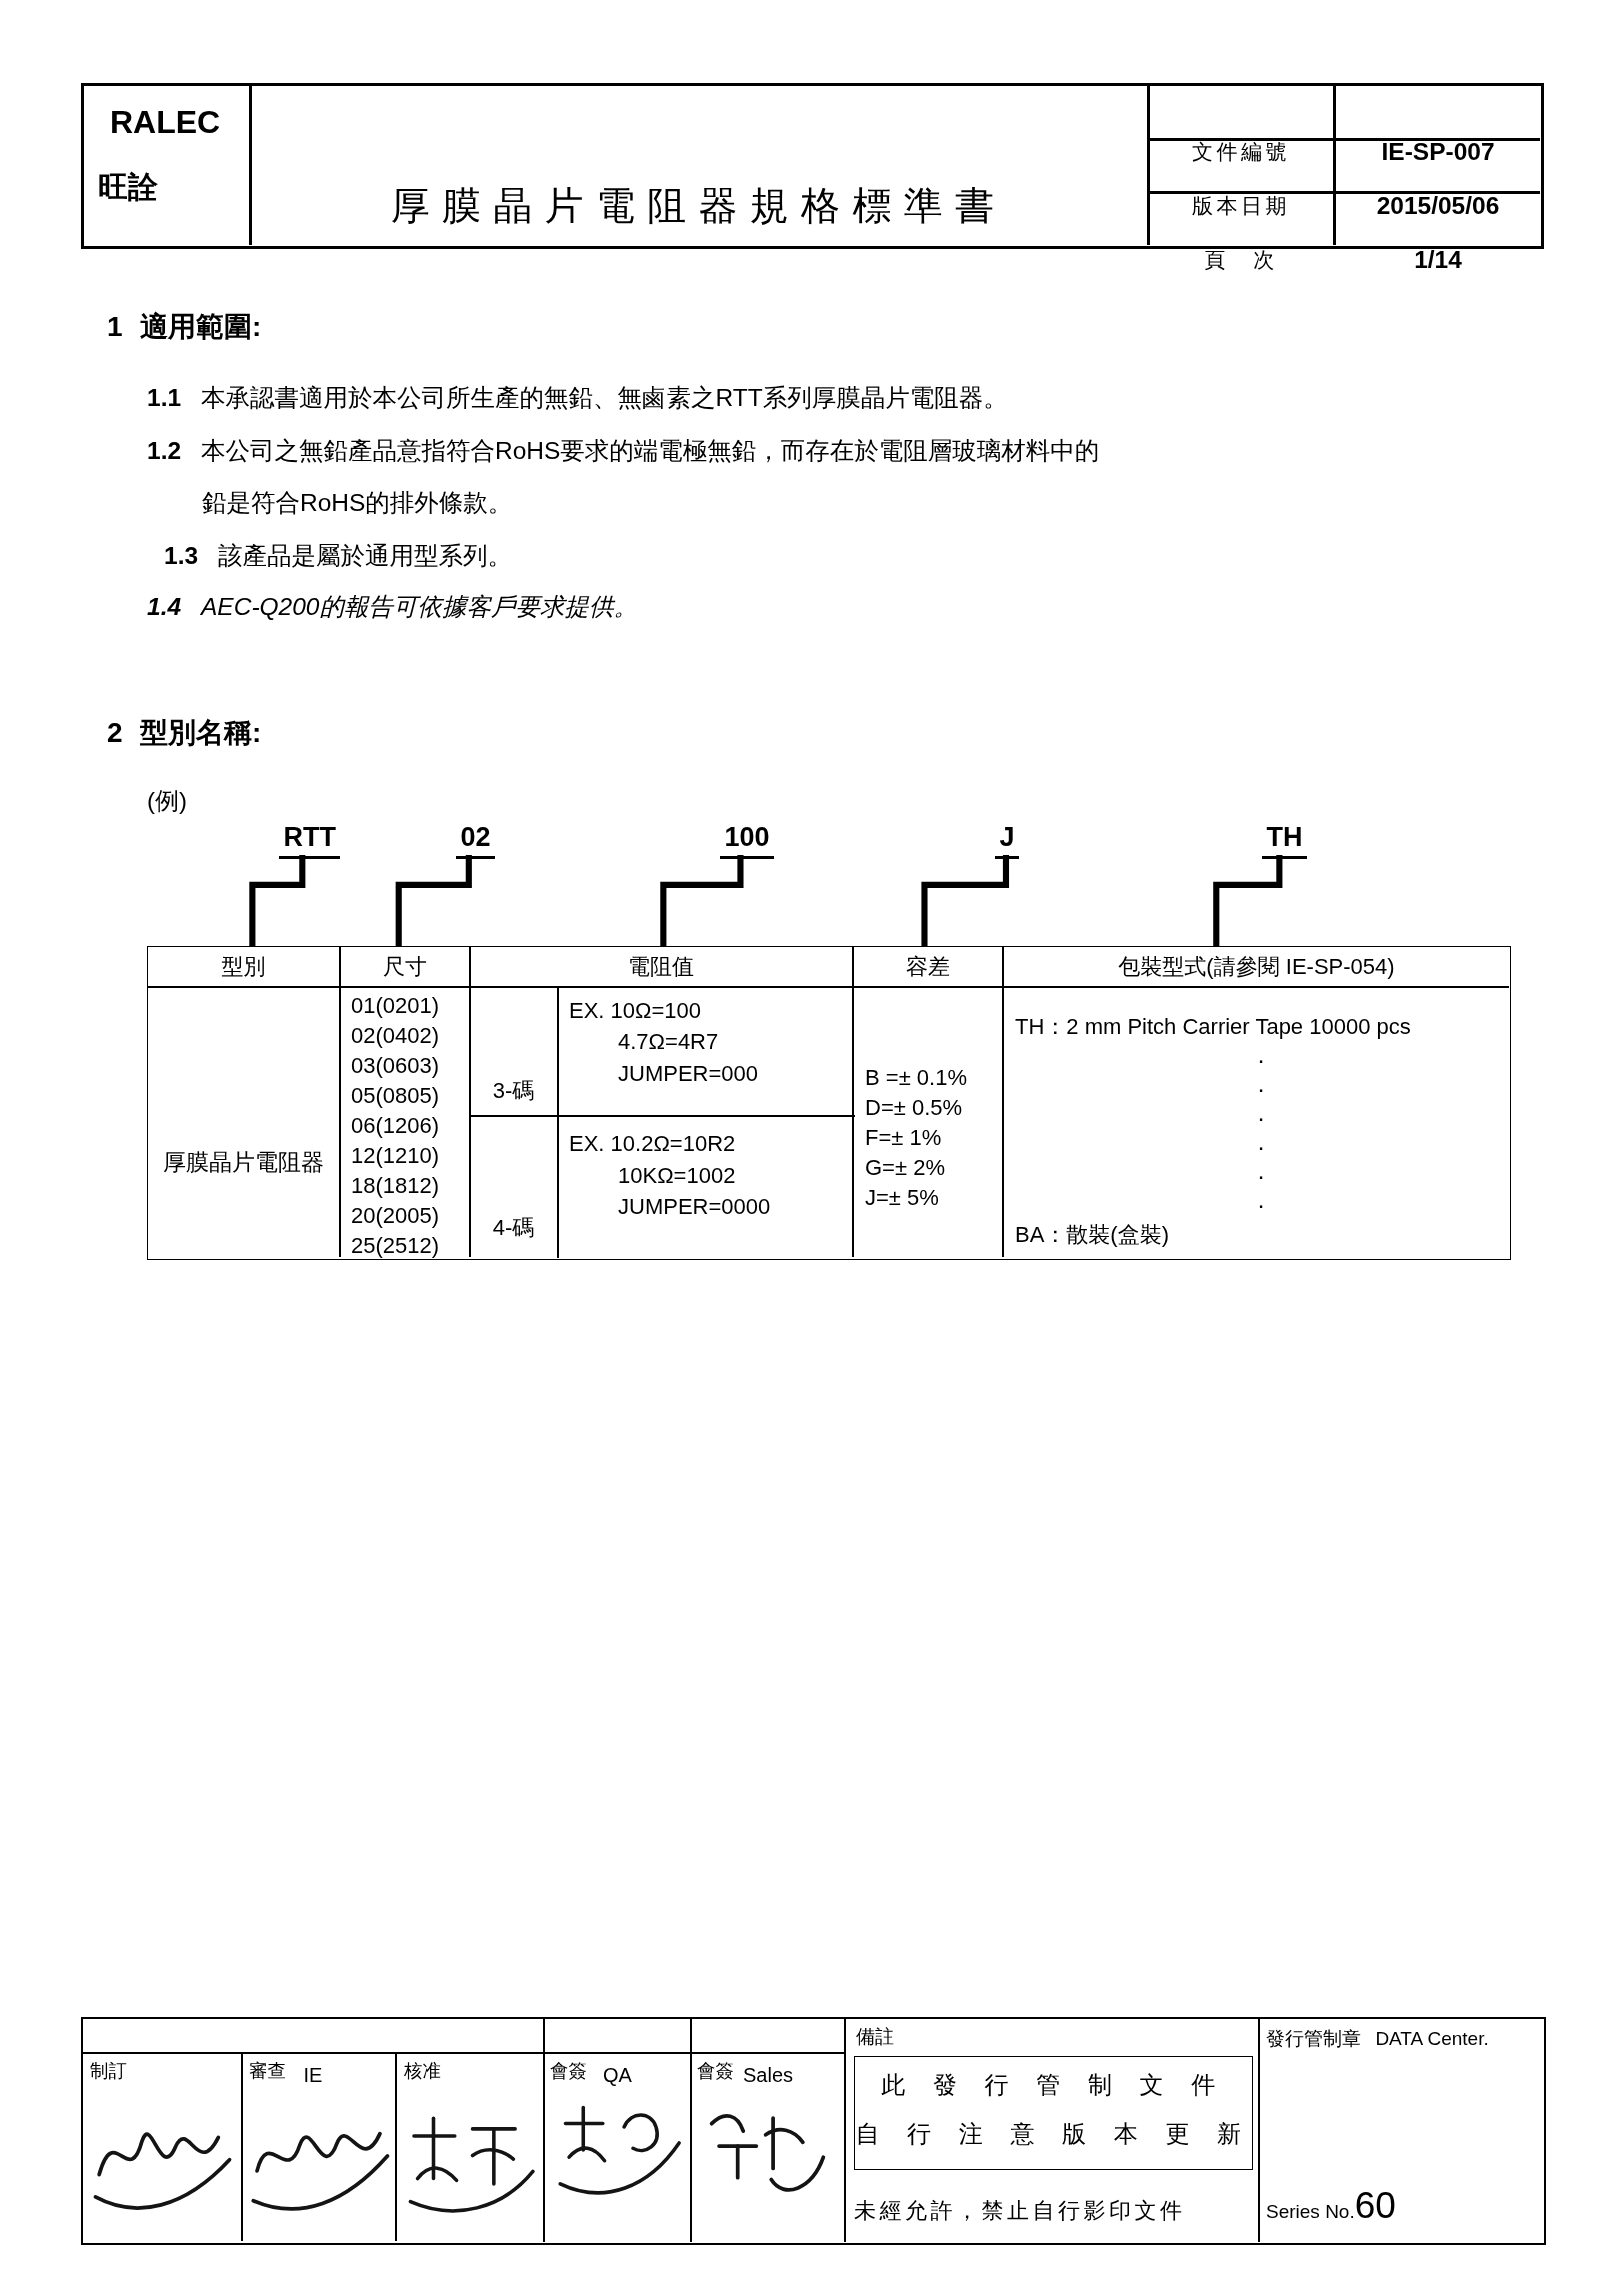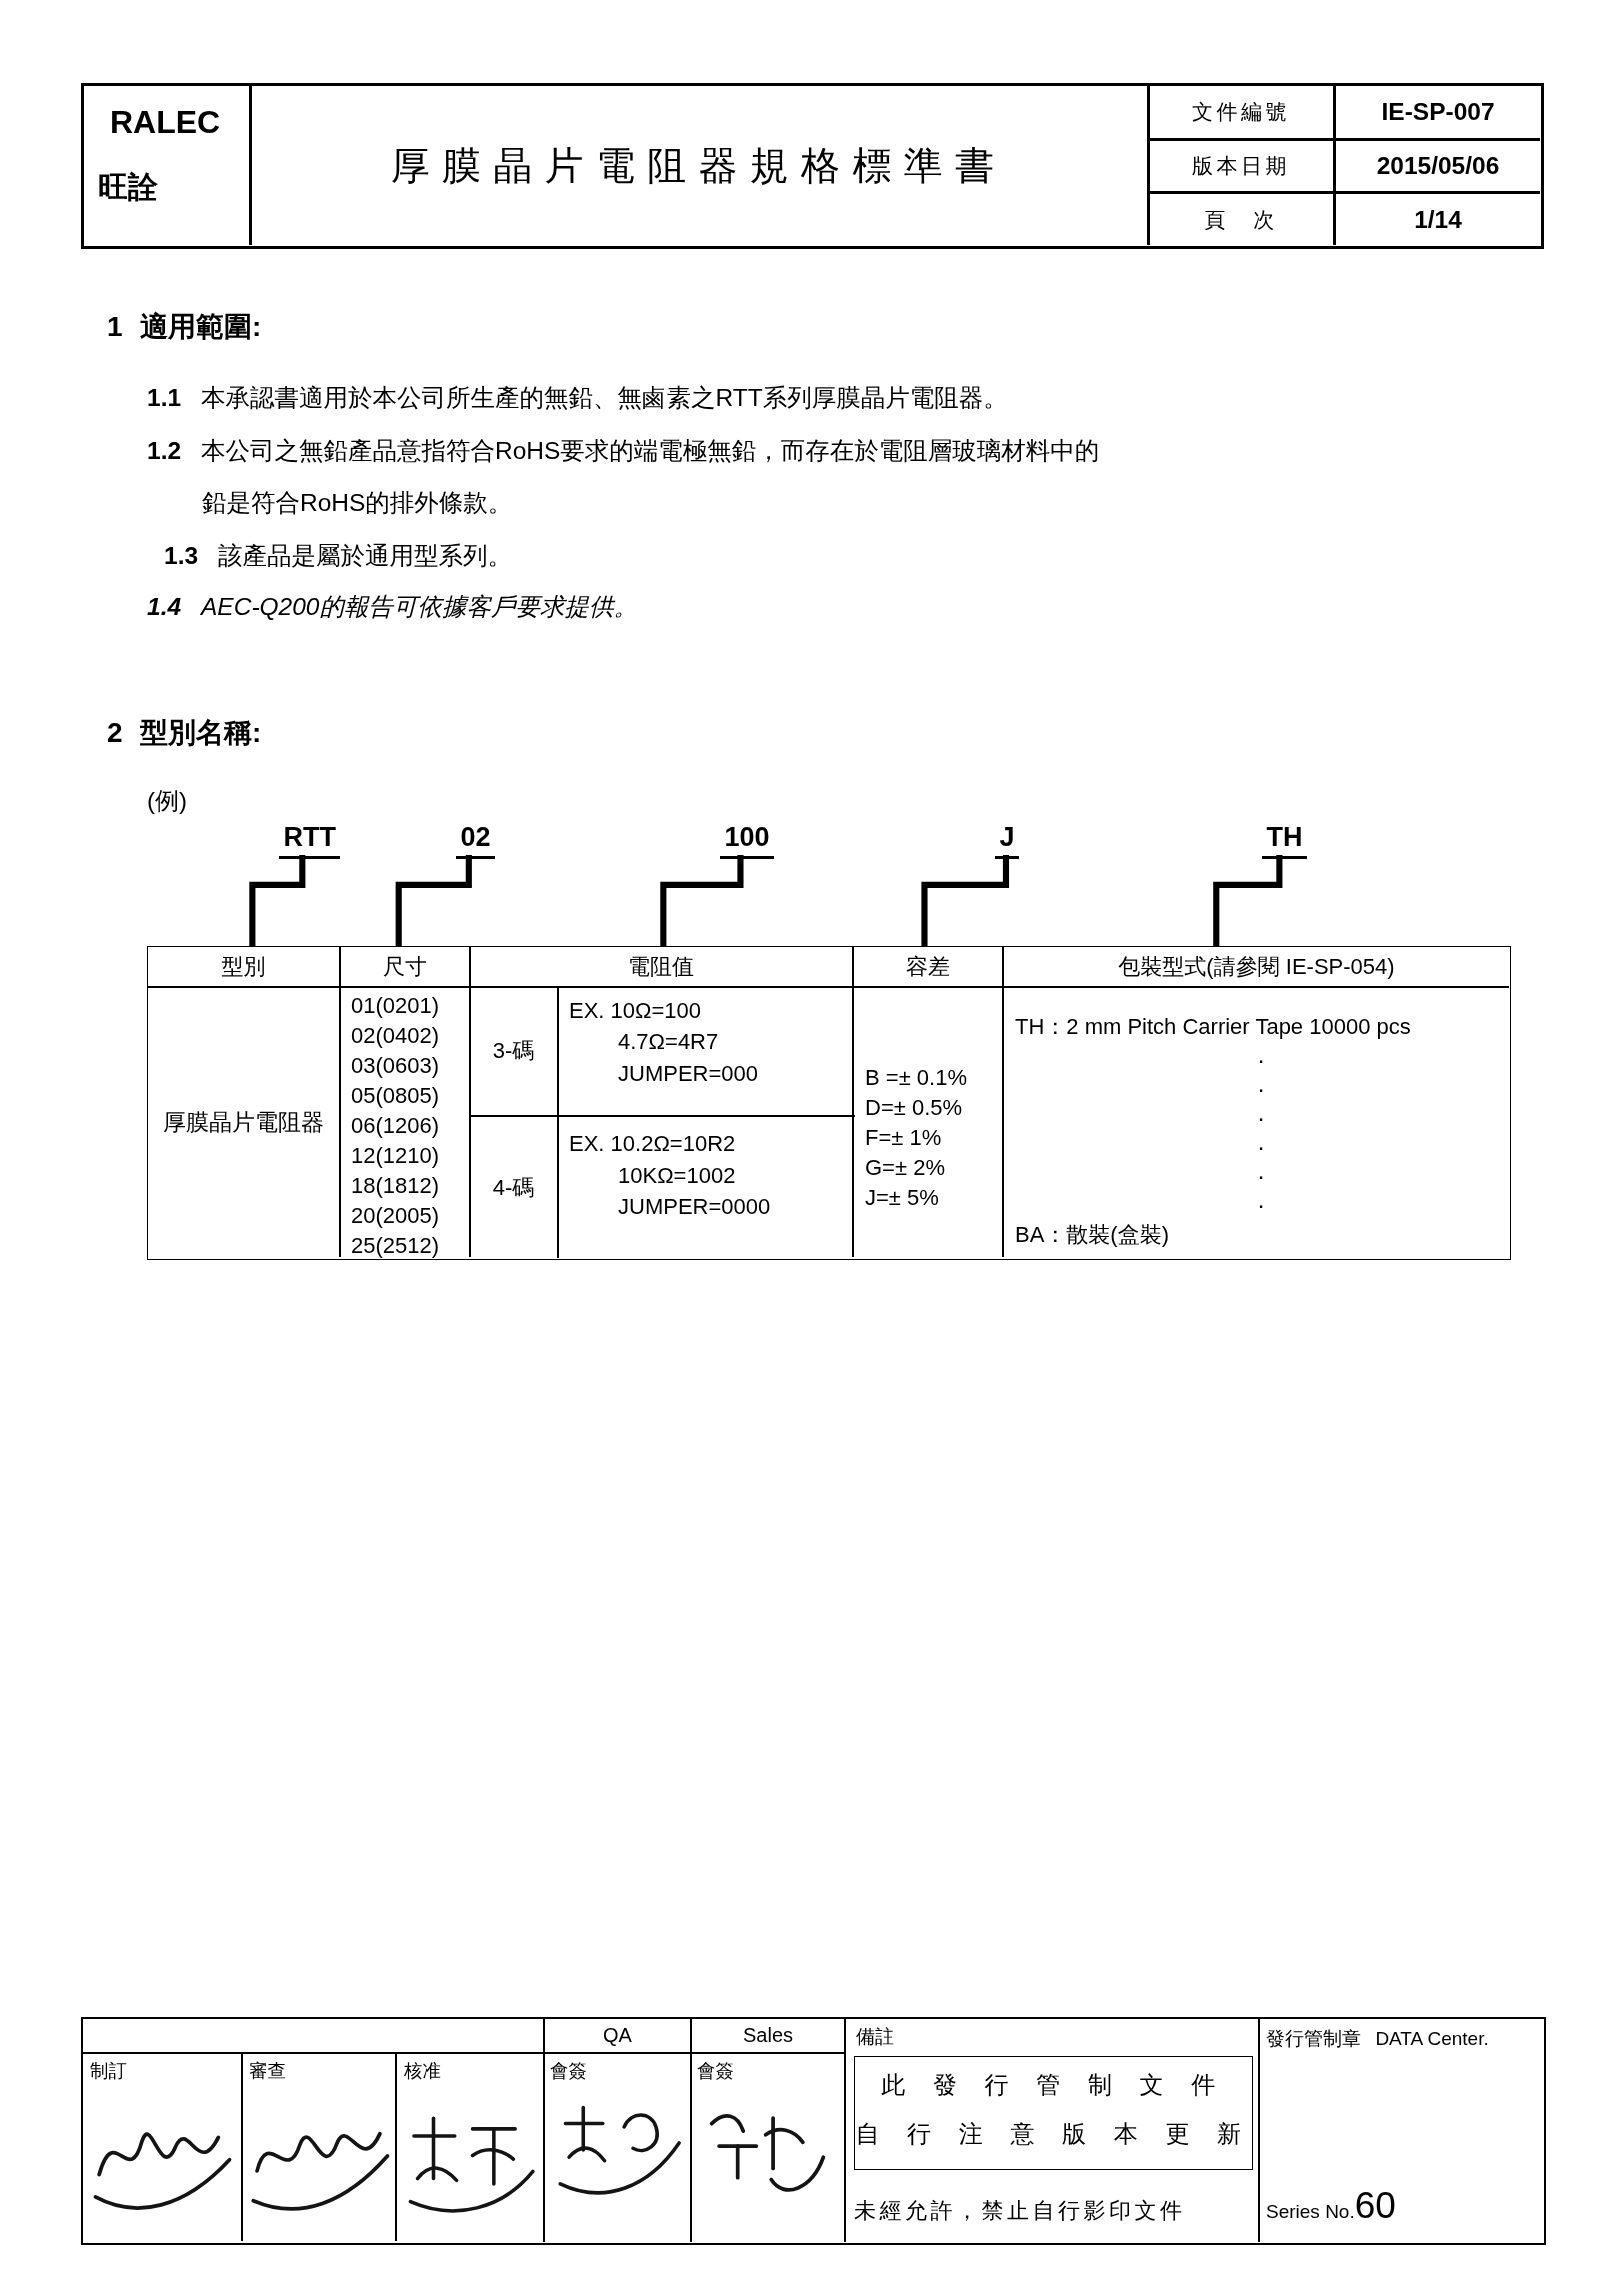--- a/index.html
+++ b/index.html
@@ -2,21 +2,21 @@
 <html style="font-size:14px"><head>
 <meta charset="utf-8">
 <style>
   html,body{margin:0;padding:0;}
   body{
     width:1622px;height:2295px;background:#ffffff;position:relative;
     font-family:"Liberation Sans",sans-serif;color:#000;overflow:hidden;
   }
   .abs{position:absolute;}
   .ln{position:absolute;background:#000;}
-  .flexc{display:flex;align-items:center;justify-content:center;text-align:center;}
+  .flexc{display:flex;align-items:center;justify-content:center;text-align:center;margin-top:40px;}
   .item{position:absolute;display:flex;font-size:24.5px;line-height:1.25;}
   .inum{width:54px;flex:none;font-weight:bold;}
   .itxt{white-space:nowrap;}
   .sec-head{position:absolute;font-size:28px;font-weight:bold;}
   .code{position:absolute;top:822px;font-size:27px;font-weight:bold;border-bottom:3.5px solid #000;padding:0 4.4px 2.6px 4.4px;}
   .th-cell{position:absolute;top:0;height:39px;display:flex;align-items:center;justify-content:center;font-size:22px;}
   .cell-txt{position:absolute;font-size:22px;white-space:nowrap;}
   .stack{position:absolute;font-size:22px;line-height:30px;white-space:nowrap;}
   .dots{position:absolute;white-space:pre-line;text-align:center;font-size:24.5px;line-height:29px;}
   .role{position:absolute;font-size:18.4px;}
@@ -151,20 +151,21 @@
 <div class="abs" style="left:81px;top:2017px;width:1465px;height:228px;border:2.6px solid #000;box-sizing:border-box;">
 
   <div class="ln" style="left:0;top:33px;width:763px;height:1.8px;"></div>
   <div class="ln" style="left:158px;top:33px;width:1.8px;height:189px;"></div>
   <div class="ln" style="left:312px;top:33px;width:1.8px;height:189px;"></div>
   <div class="ln" style="left:460px;top:0;width:1.8px;height:223px;"></div>
   <div class="ln" style="left:607px;top:0;width:1.8px;height:223px;"></div>
   <div class="ln" style="left:761px;top:0;width:1.8px;height:223px;"></div>
   <div class="ln" style="left:1175px;top:0;width:1.8px;height:223px;"></div>
 
+  <div class="abs flexc" style="left:0;top:0;width:460px;height:33px;font-size:20px;">IE</div>
   <div class="abs flexc" style="left:462px;top:0;width:145px;height:33px;font-size:20px;">QA</div>
   <div class="abs flexc" style="left:609px;top:0;width:152px;height:33px;font-size:20px;">Sales</div>
 
   <div class="role" style="left:7px;top:39px;">制訂</div>
   <div class="role" style="left:166px;top:39px;">審查</div>
   <div class="role" style="left:321px;top:39px;">核准</div>
   <div class="role" style="left:467px;top:39px;">會簽</div>
   <div class="role" style="left:614px;top:39px;">會簽</div>
 
   <svg class="abs" style="left:5.3px;top:68px;" width="149" height="151" viewBox="0 0 160 150">

